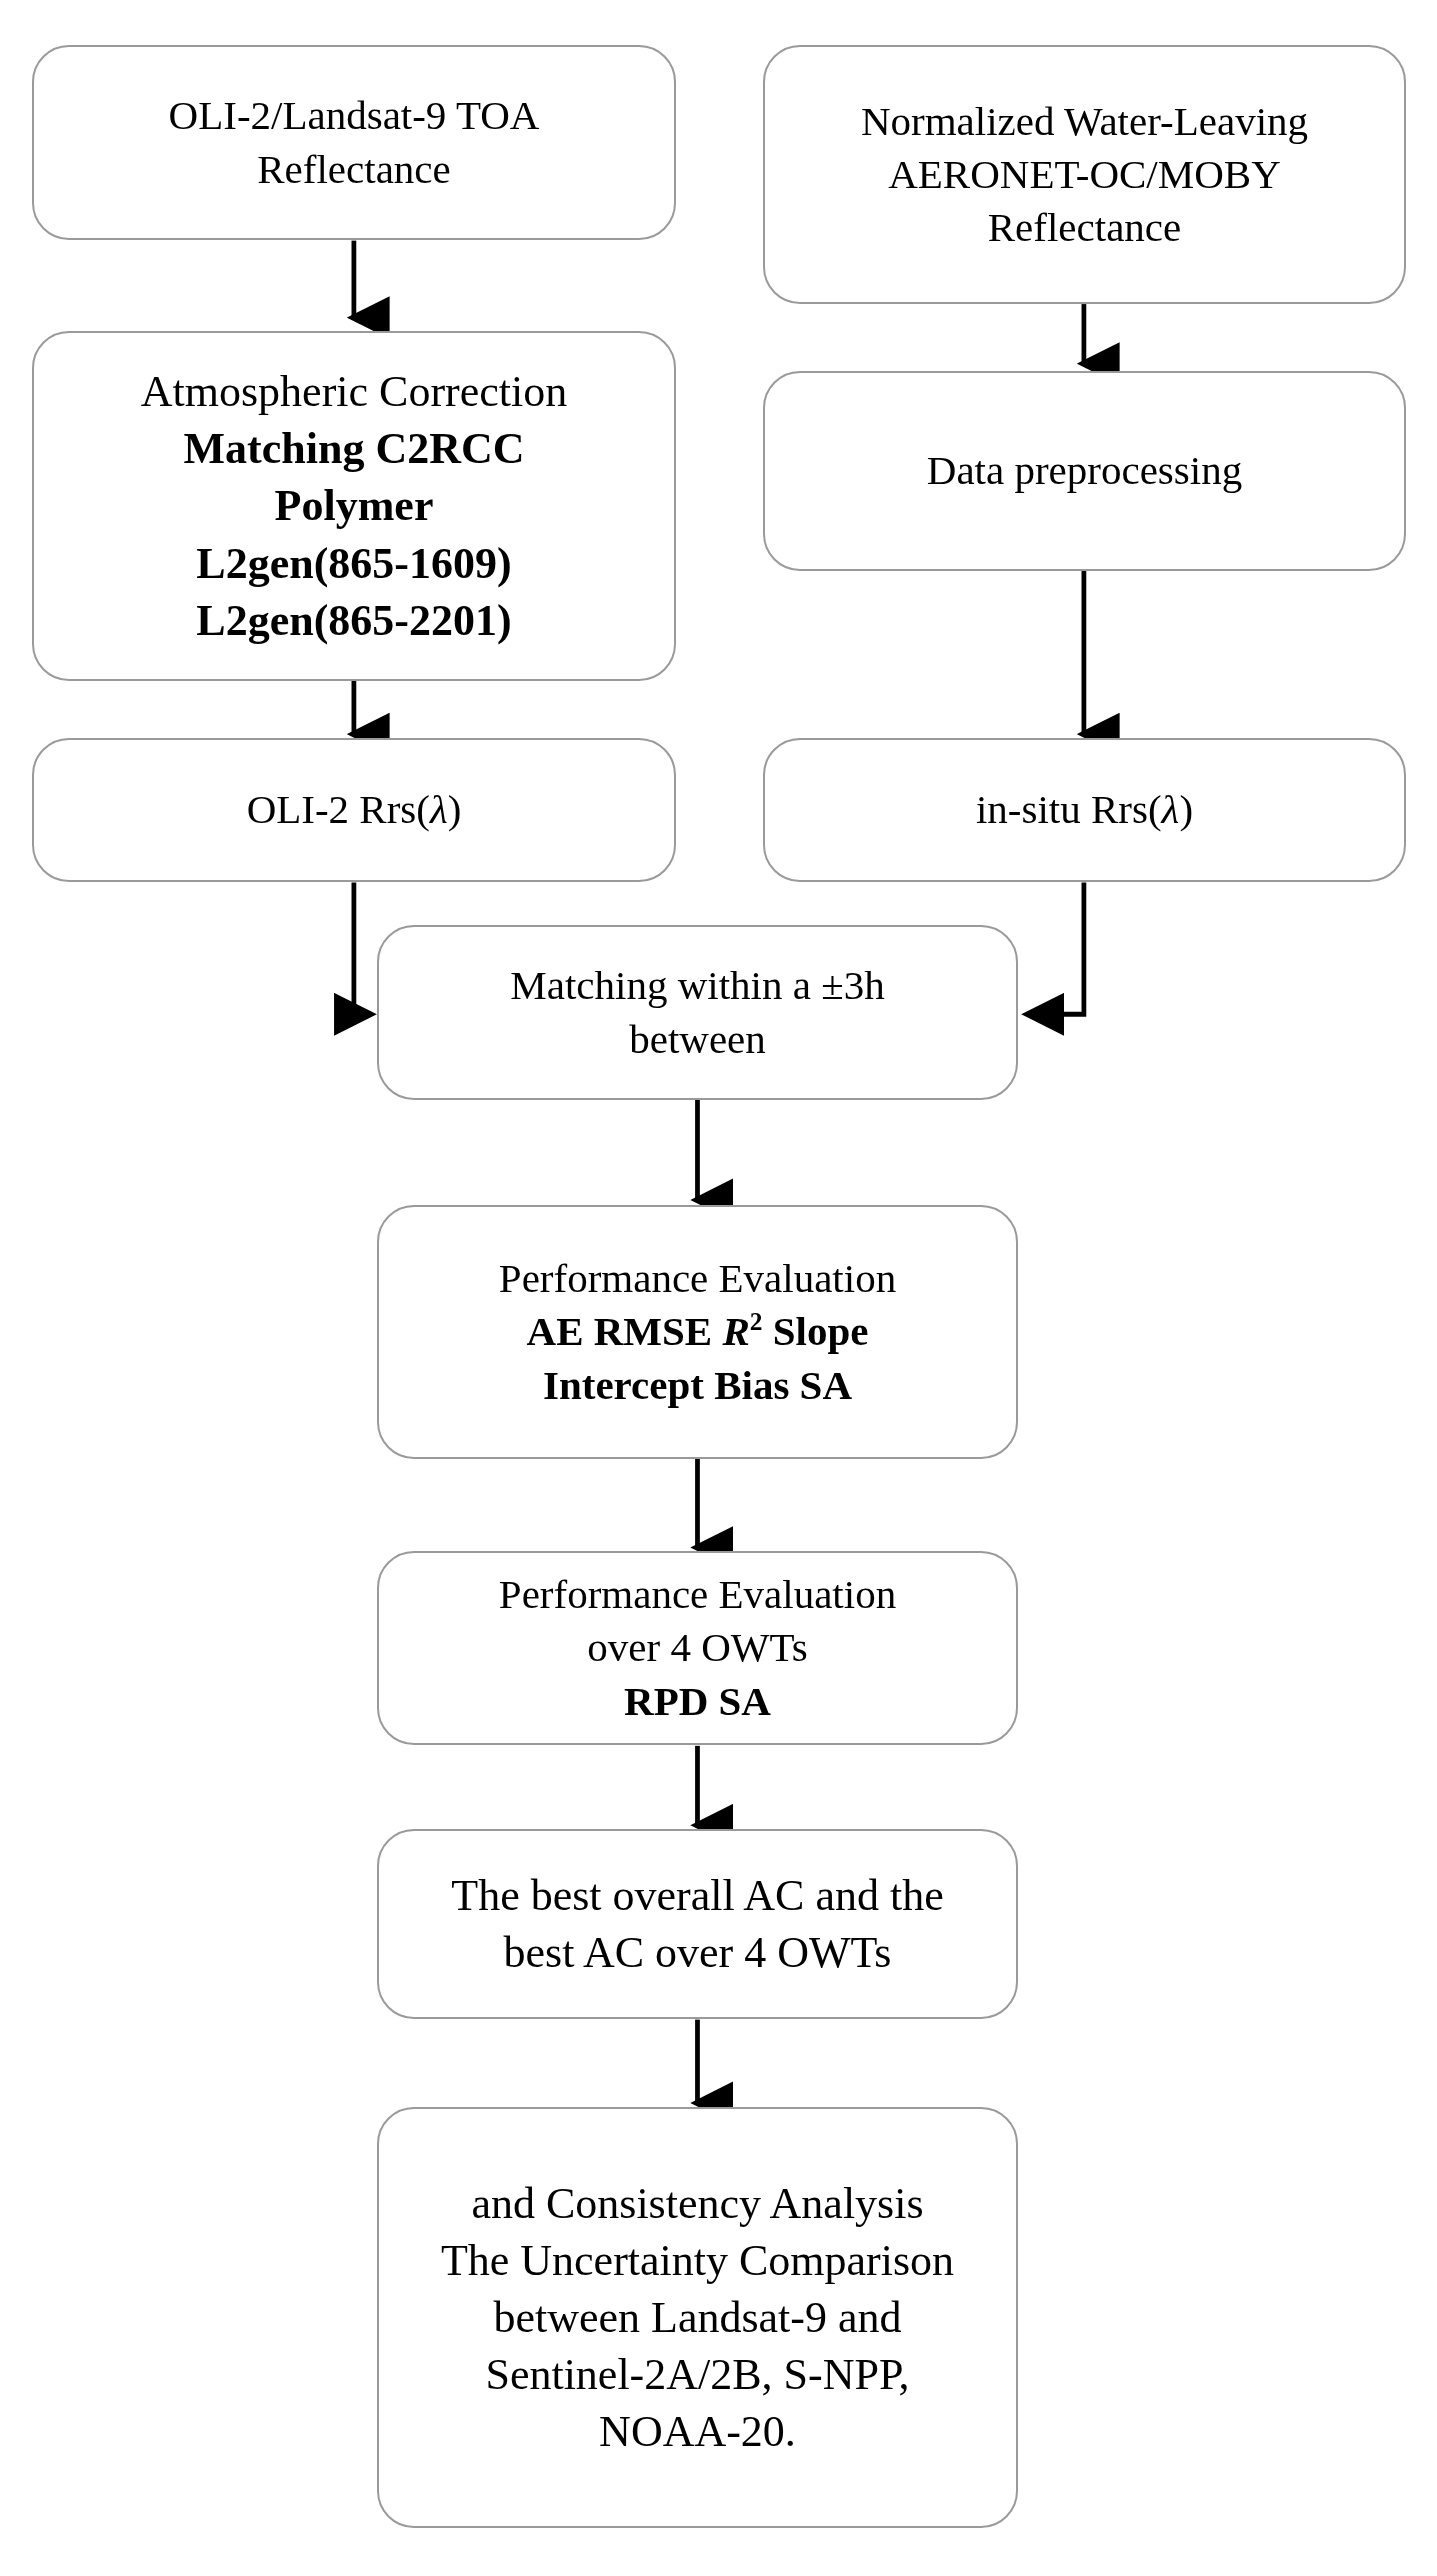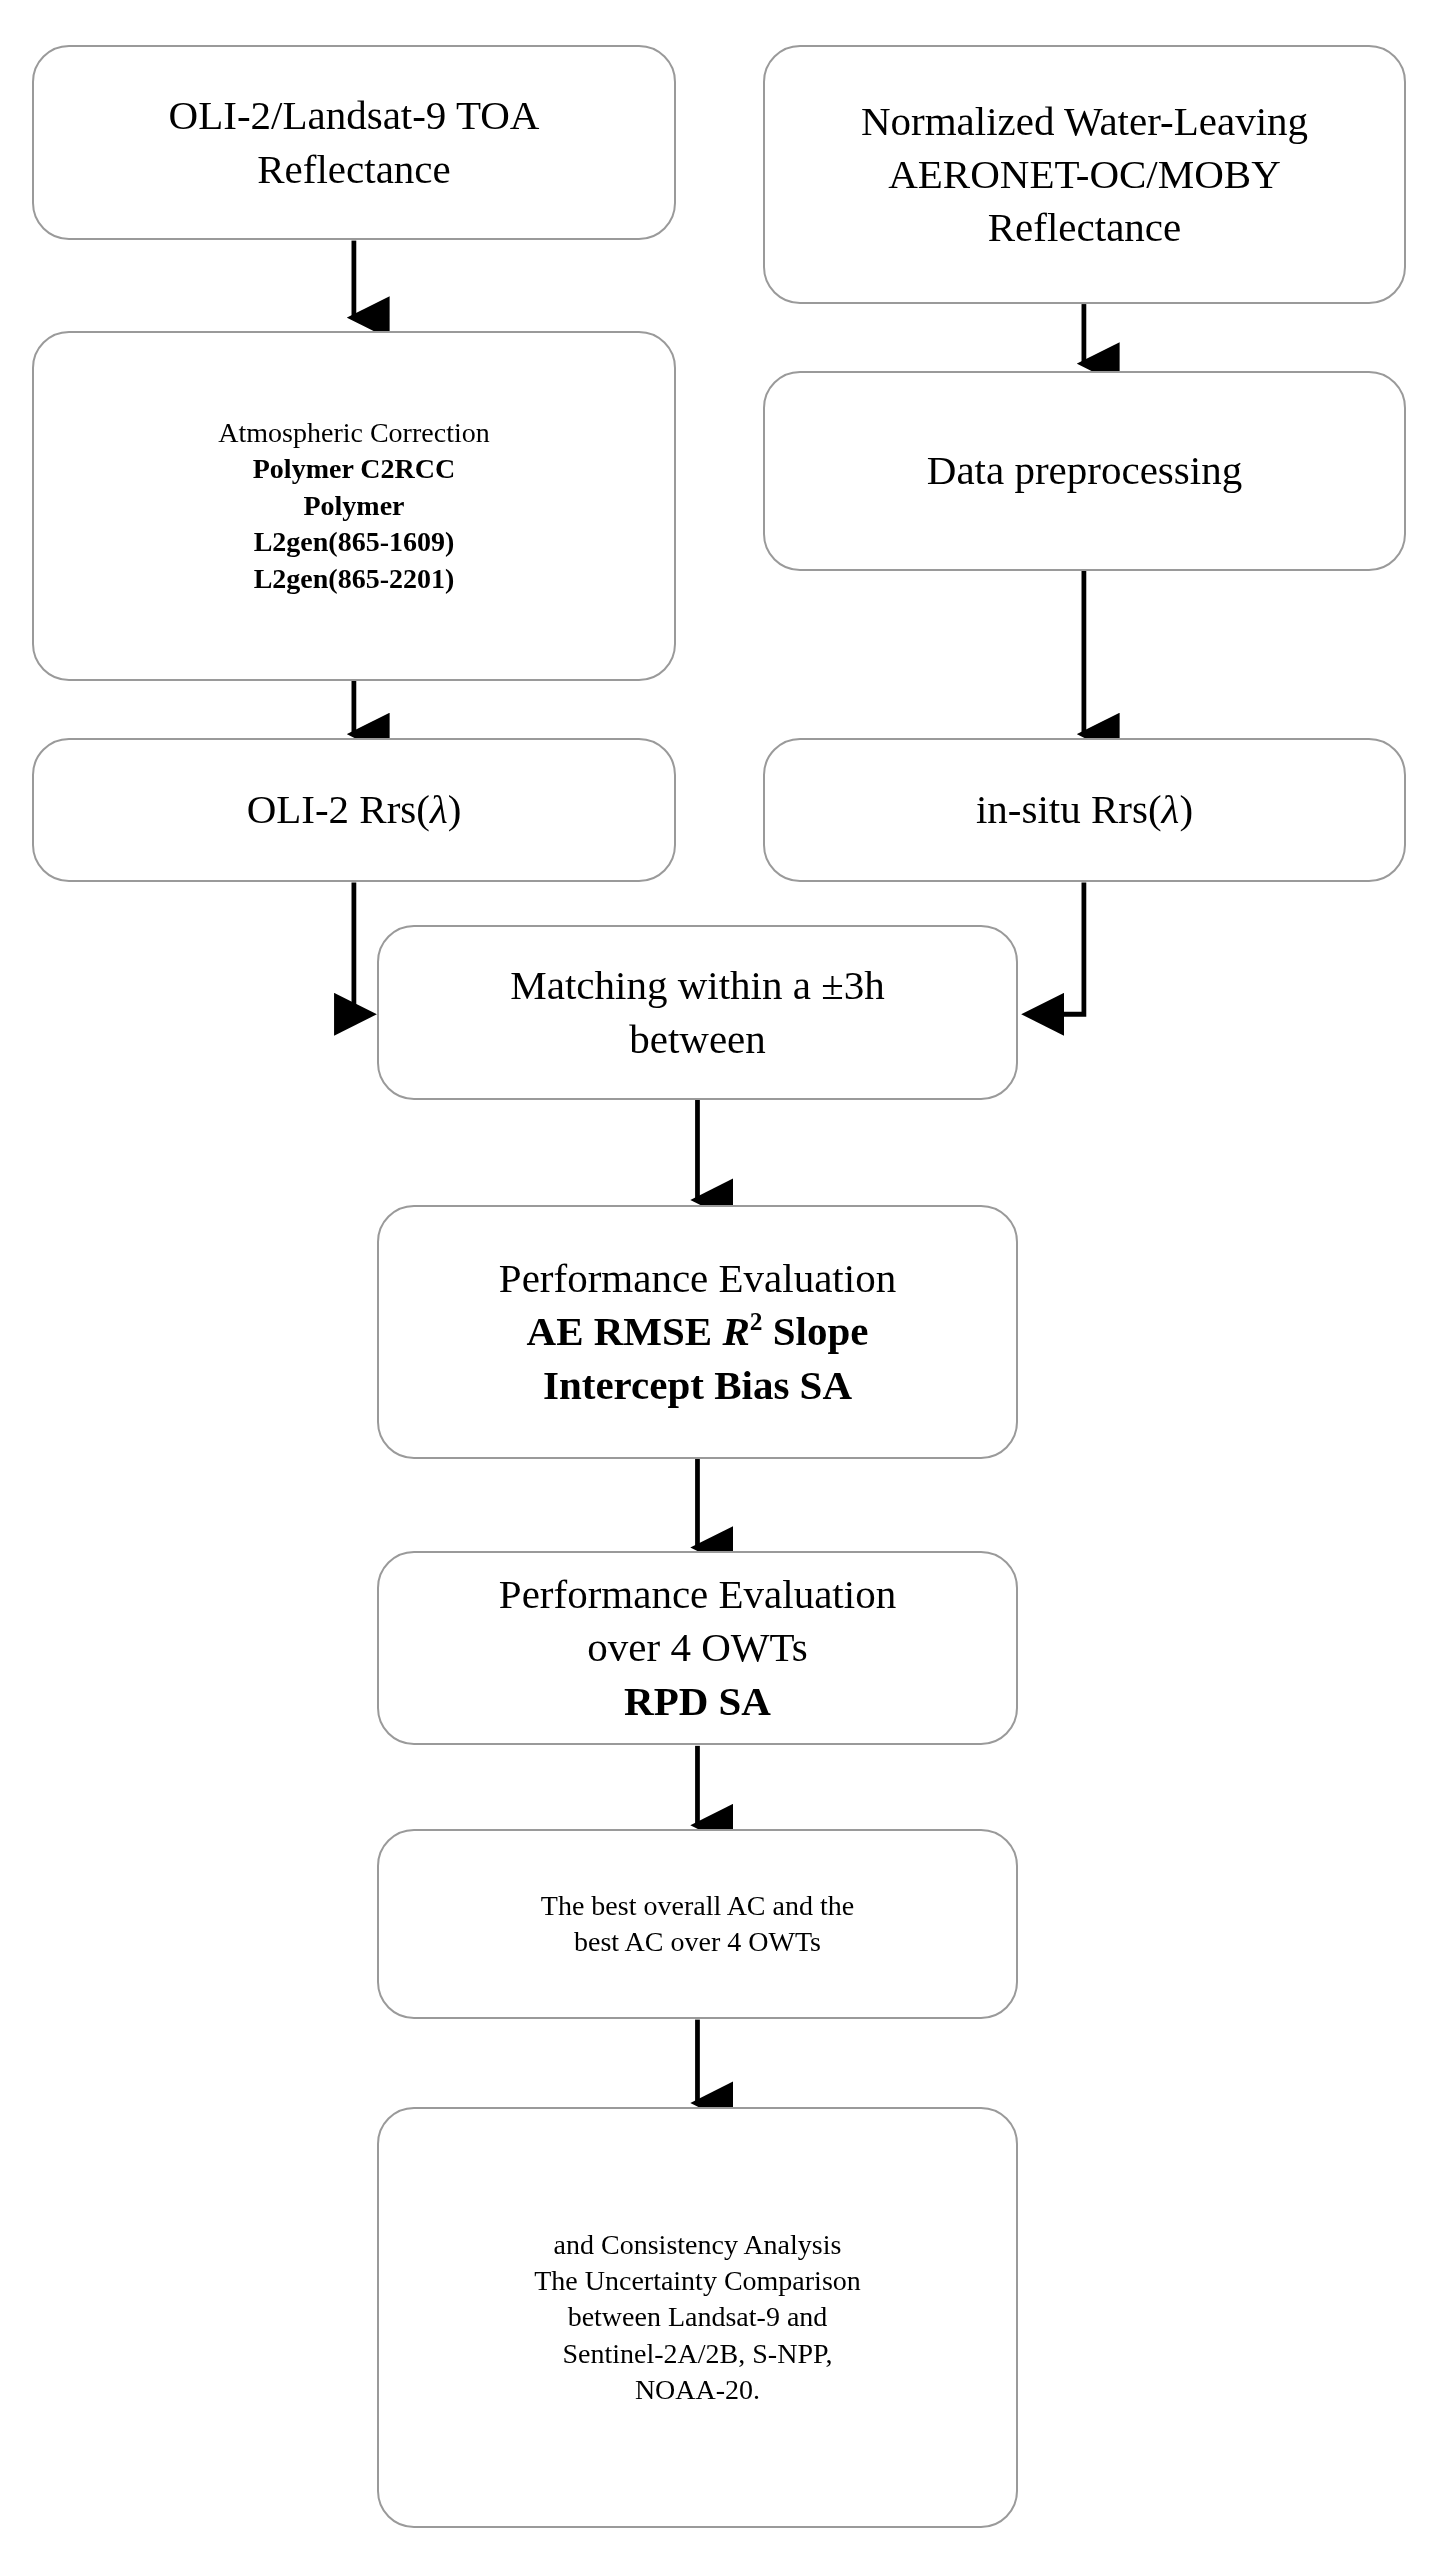--- a/index.html
+++ b/index.html
@@ -38,21 +38,21 @@
     width: 100%;
     white-space: nowrap;
   }
   .t-reg { font-weight: normal; }
   .t-bold { font-weight: bold; }
   .ital { font-style: italic; }
   sup { font-size: 0.62em; vertical-align: super; line-height: 0; }
 
   
   .fs-52 { font-size: 41px; }
-  .fs-50 { font-size: 28px; }
+  .fs-50 { font-size: 44px; }
 
   svg.edges {
     position: absolute;
     left: 0;
     top: 0;
     width: 1437px;
     height: 2576px;
     pointer-events: none;
   }
 </style>
@@ -104,21 +104,21 @@
   </div>
 
   <div class="node fs-52" style="left:763px; top:45px; width:643px; height:259px;">
     <span class="ln t-reg">Normalized Water-Leaving</span>
     <span class="ln t-reg">AERONET-OC/MOBY</span>
     <span class="ln t-reg">Reflectance</span>
   </div>
 
   <div class="node fs-50" style="left:32px; top:331px; width:644px; height:350px;">
     <span class="ln t-reg">Atmospheric Correction</span>
-    <span class="ln t-bold">Polymer  C2RCC</span>
+    <span class="ln t-bold">Matching  C2RCC</span>
     <span class="ln t-bold">Polymer</span>
     <span class="ln t-bold">L2gen(865-1609)</span>
     <span class="ln t-bold">L2gen(865-2201)</span>
   </div>
 
   <div class="node fs-52" style="left:763px; top:371px; width:643px; height:200px;">
     <span class="ln t-reg">Data preprocessing</span>
   </div>
 
   <div class="node fs-52" style="left:32px; top:738px; width:644px; height:144px;">

